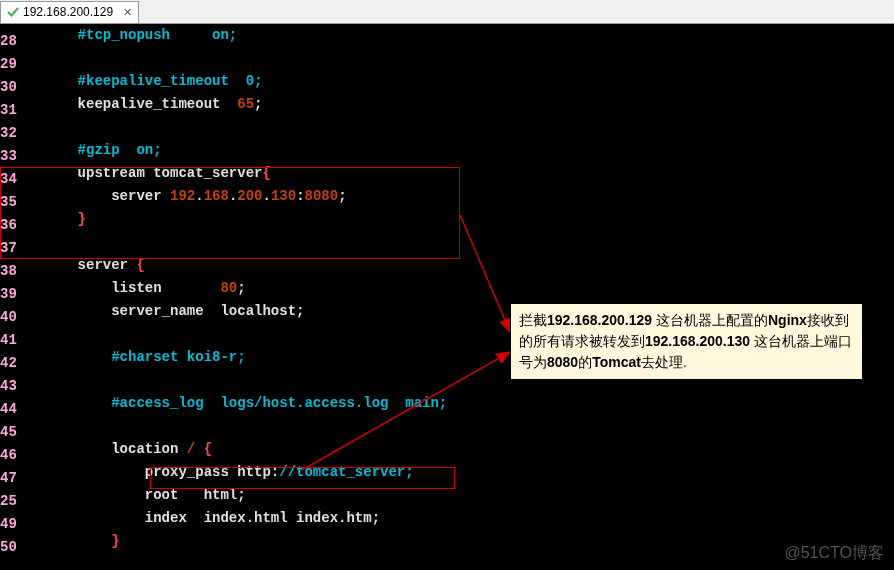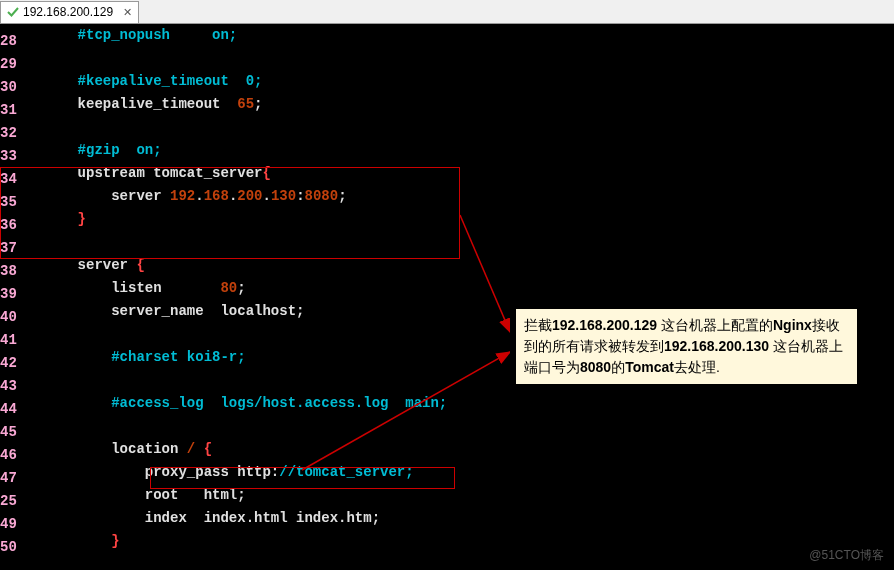--- a/index.html
+++ b/index.html
@@ -94,41 +94,41 @@
       width: 305px;
       height: 22px;
       pointer-events: none;
     }
     .annotation {
       position: absolute;
       left: 510px;
       top: 303px;
       width: 353px;
       background: #fff8dc;
-      border: 6px solid #000000;
+      border: 1px solid #000000;
       padding: 6px 8px;
       font-family: "Microsoft YaHei", SimSun, Arial, sans-serif;
       font-size: 14px;
       line-height: 1.5;
       color: #000;
       z-index: 10;
     }
     .annotation b { font-weight: bold; }
     .arrow-svg {
       position: absolute;
       pointer-events: none;
       z-index: 5;
     }
     .watermark {
       position: absolute;
       right: 10px;
       bottom: 6px;
       color: #555;
       font-family: Arial, sans-serif;
-      font-size: 12px;
+      font-size: 16px;
     }
   </style>
 </head>
 <body>
 
 <div class="tab-bar">
   <div class="tab">
     <span class="tab-icon">
       <svg width="12" height="12" viewBox="0 0 12 12">
           <path d="M1 6 L4.5 9.5 L11 2" stroke="#4caf50" stroke-width="2" fill="none"></path>

